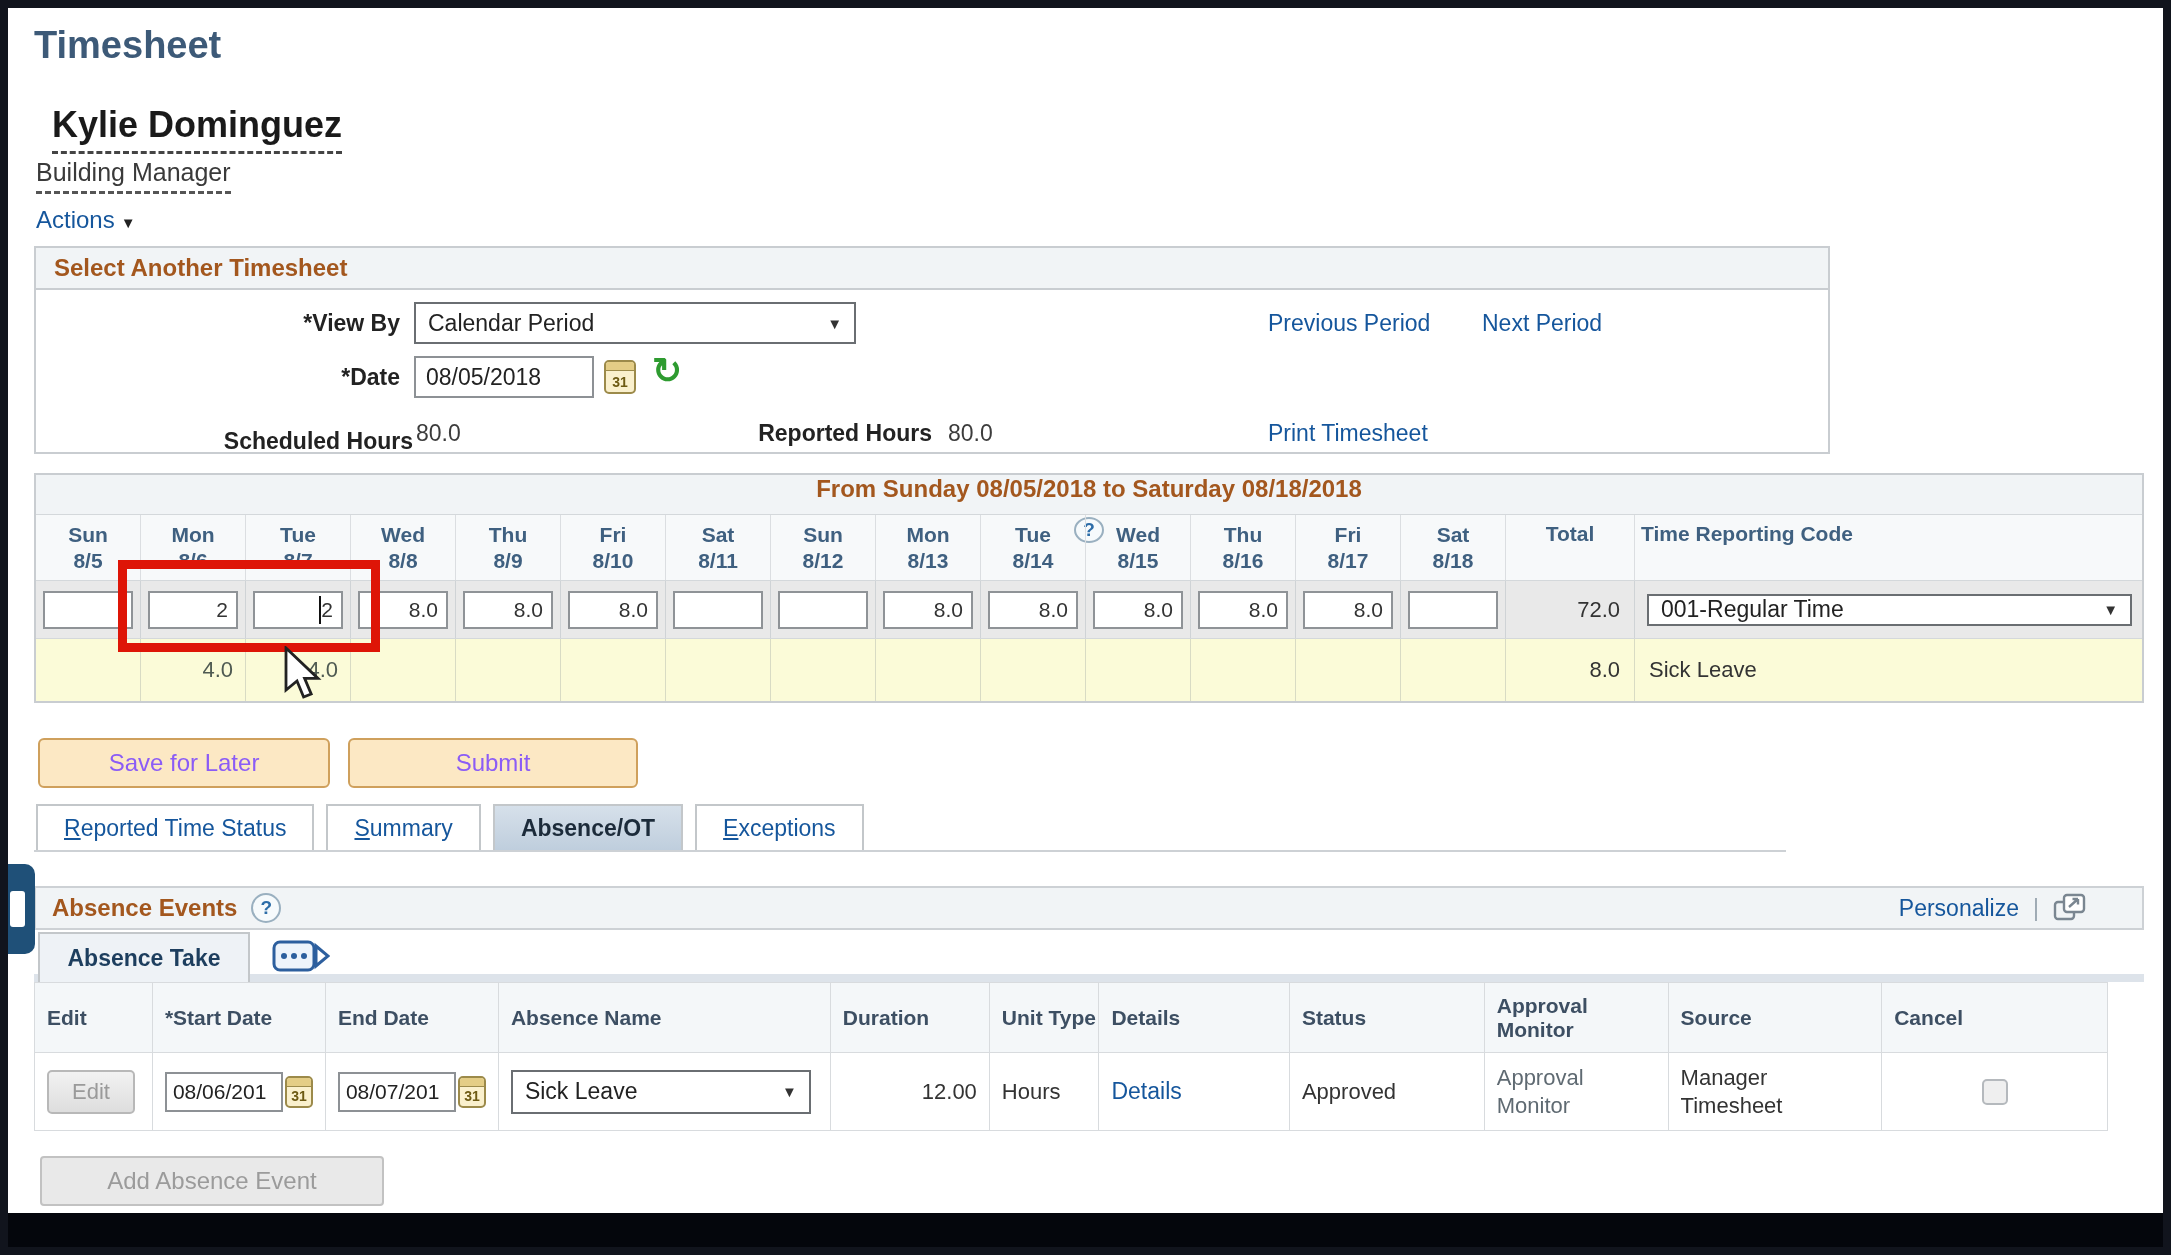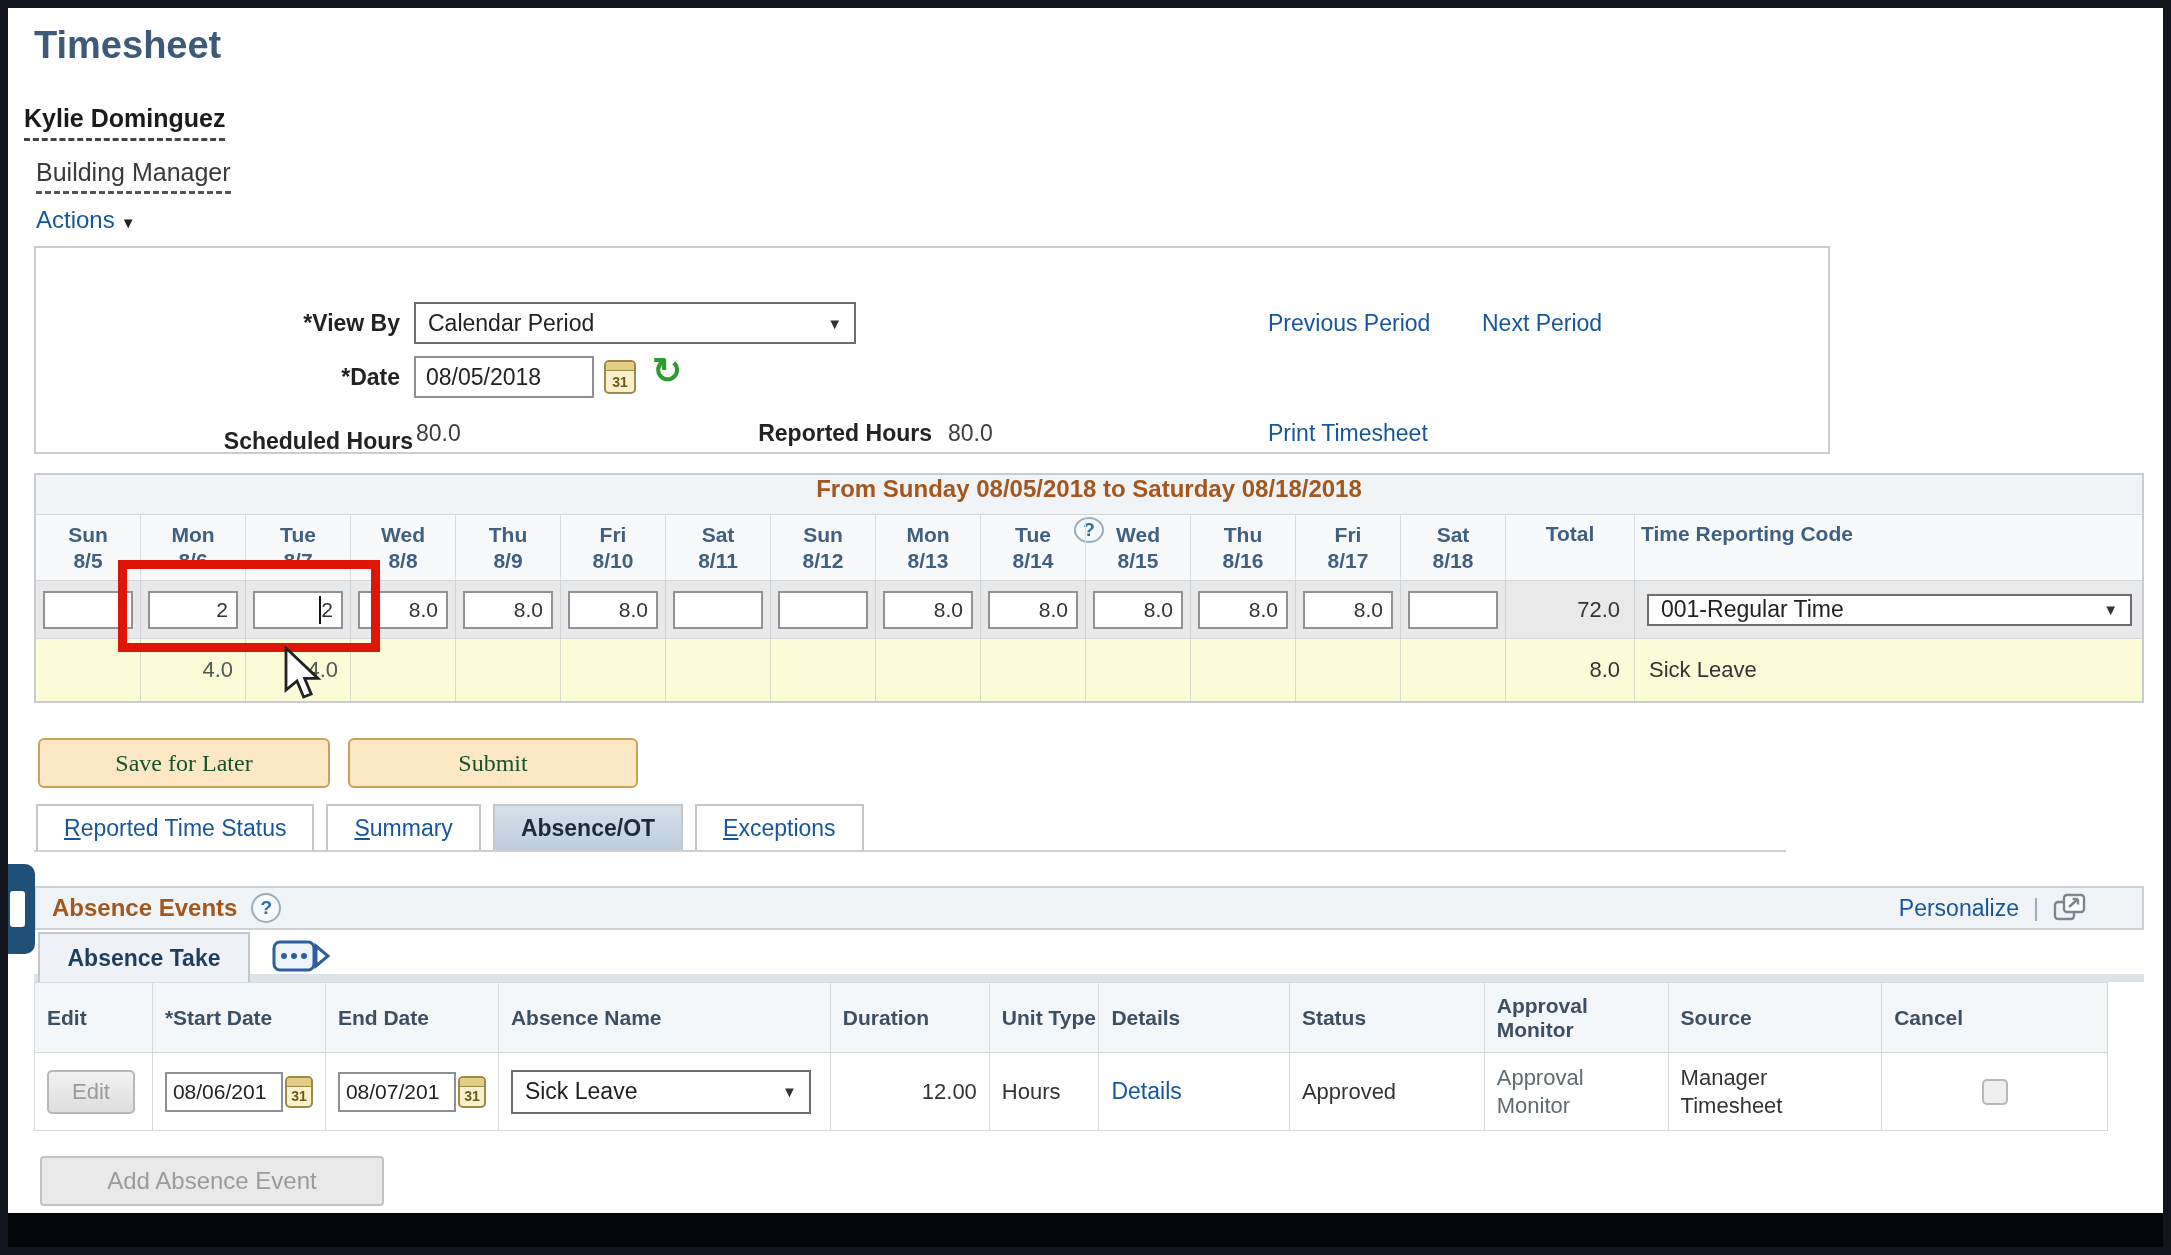--- a/index.html
+++ b/index.html
@@ -4,21 +4,21 @@
 <style>
   * { margin:0; padding:0; box-sizing:border-box; }
   html,body { background:#888; }
   .screen {
     position:relative; width:2171px; height:1255px;
     background:#fff; border:8px solid #11141d; overflow:hidden;
     font-family:"Liberation Sans", sans-serif; color:#333;
   }
   
   .page-title { position:absolute; left:26px; top:16px; font-size:38px; font-weight:700; color:#3d5a78; }
-  .emp-name { position:absolute; left:16px; top:96px; font-size:25px; font-weight:700; color:#1a1a1a;
+  .emp-name { position:absolute; left:44px; top:96px; font-size:36px; font-weight:700; color:#1a1a1a;
               border-bottom:3px dashed #444; padding-bottom:5px; }
   .emp-job  { position:absolute; left:28px; top:150px; font-size:25px; color:#3a3a3a;
               border-bottom:3px dashed #555; padding-bottom:4px; }
   .info-block { position:absolute; left:990px; top:92px; width:720px; }
   .info-row { display:flex; align-items:baseline; height:52px; }
   .info-label { width:350px; text-align:right; font-size:25px; font-weight:700; color:#2e2e2e; }
   .info-value { margin-left:20px; font-size:25px; color:#3c3c3c; }
   .actions { position:absolute; left:28px; top:198px; font-size:24px; color:#15569C; cursor:pointer; }
   .actions .dd { font-size:15px; color:#222; margin-left:6px; }
 
@@ -85,21 +85,21 @@
   .trc-cell2 { flex:1; border-left:1px solid #d8dbc4; height:100%; display:flex; align-items:center;
                padding-left:14px; font-size:22px; color:#333; }
 
   
   .red-box { position:absolute; left:110px; top:552px; width:262px; height:92px;
              border:9px solid #DE1507; z-index:30; }
   .mouse-cursor { position:absolute; left:274px; top:638px; z-index:40; }
 
   
   .tan-btn { position:absolute; height:50px; background:#FCE8C4; border:2px solid #cfa05c;
-             border-radius:6px; font-size:24px; color:#14532d; font-family:Liberation Serif, serif;
+             border-radius:6px; font-size:24px; color:#8b5cf6; font-family:Liberation Sans, sans-serif;
              display:flex; align-items:center; justify-content:center; cursor:pointer; }
   .btn-save { left:30px; top:730px; width:292px; }
   .btn-submit { left:340px; top:730px; width:290px; }
 
   
   .tabs { position:absolute; left:28px; top:796px; display:flex; gap:12px; align-items:flex-end; z-index:2; }
   .tab { height:46px; padding:0 26px; background:#fff; border:2px solid #c3c7ca; border-bottom:none;
          font-size:23px; color:#15569C; display:flex; align-items:center; cursor:pointer; font-family:inherit; }
   .tab.active { background:linear-gradient(#d6e0ea,#bfcedd); color:#1c2b3a; font-weight:700; }
   .tab-line { position:absolute; left:26px; top:842px; width:1752px; height:2px; background:#cdd1d5; }
@@ -155,20 +155,21 @@
   <div class="page-title">Timesheet</div>
   <div class="emp-name">Kylie Dominguez</div>
   <div class="emp-job">Building Manager</div>
 
 
   <div class="actions">
     <span>Actions</span><span class="dd">▼</span>
   </div>
 
   <div class="select-panel">
+    <div class="panel-title">Select Another Timesheet</div>
     <div class="sp-label viewby-label" style="position:absolute">*View By</div>
     <div class="pseudo-select viewby-select">
       <span>Calendar Period</span>
       <span class="arr">▼</span>
     </div>
     <a class="link prev-link">Previous Period</a>
     <a class="link next-link">Next Period</a>
     <div class="sp-label date-label" style="position:absolute">*Date</div>
     <input class="date-input" value="08/05/2018" style="">
     <span class="cal-icon cal-main">

